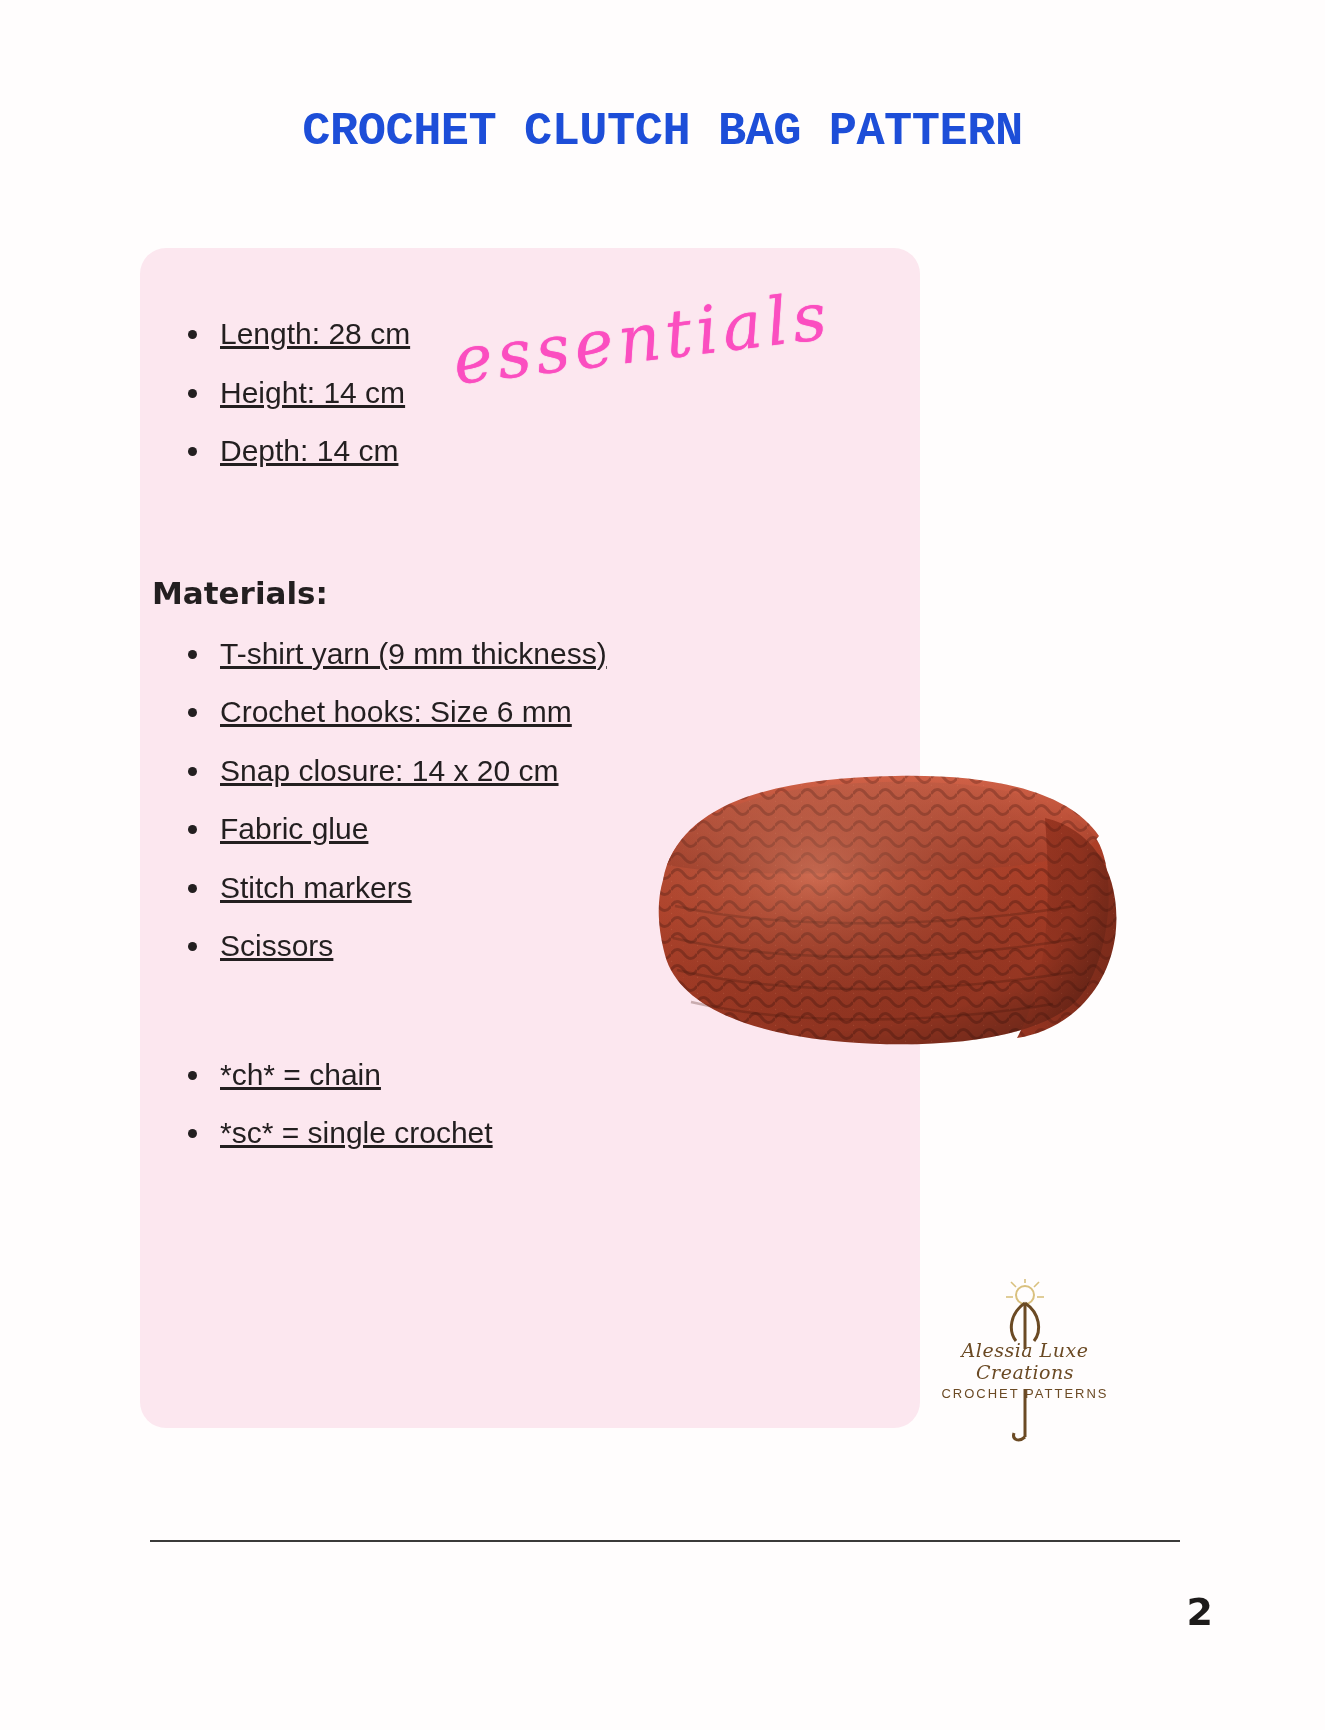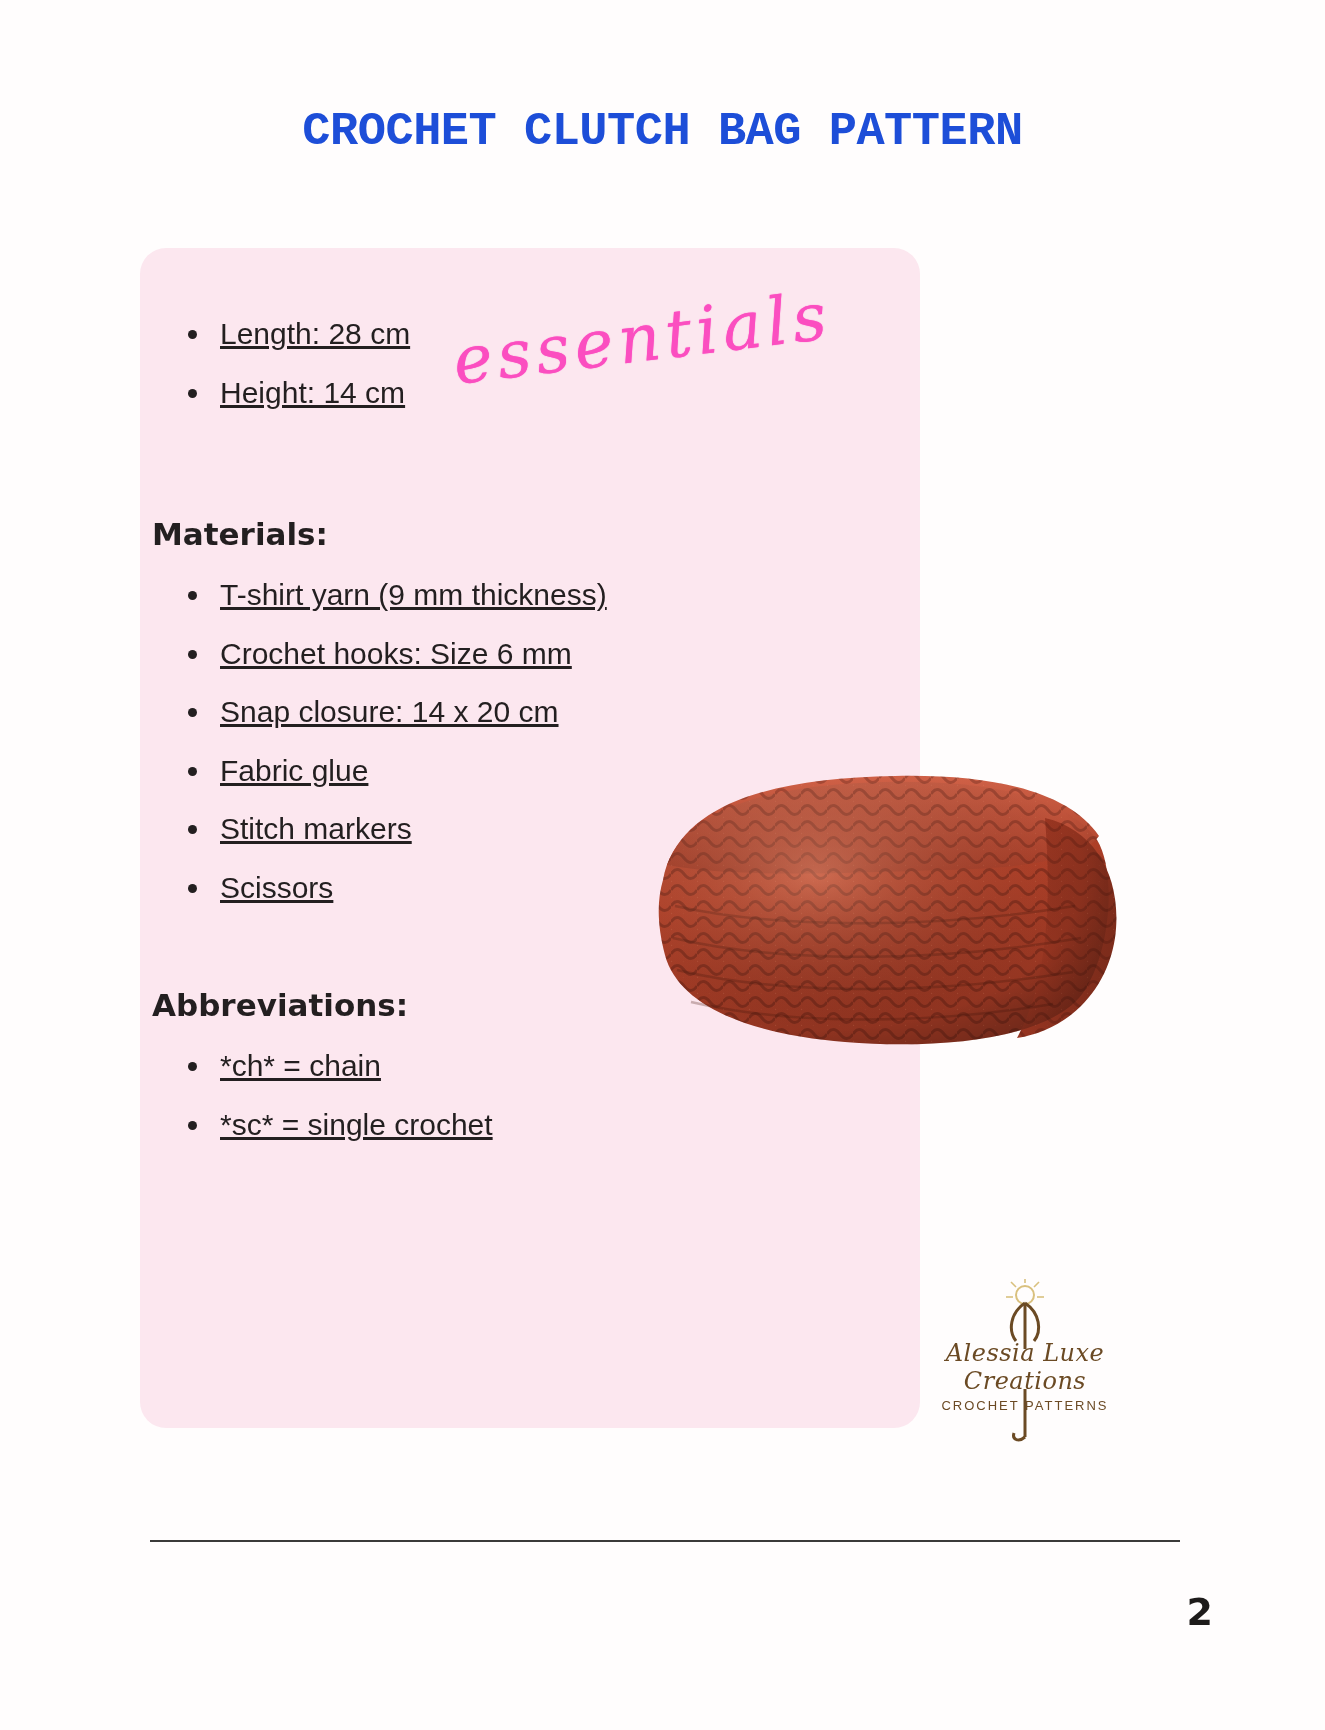--- a/index.html
+++ b/index.html
@@ -124,21 +124,21 @@
     position: absolute;
     left: 930px;
     top: 1285px;
     width: 190px;
     height: 160px;
     text-align: center;
   }
   .logo-name {
     font-family: "DejaVu Serif", serif;
     font-style: italic;
-    font-size: 24px;
+    font-size: 19px;
     color: #6b4a24;
     letter-spacing: 0.5px;
     margin-top: 54px;
   }
   .logo-sub {
     font-size: 13px;
     letter-spacing: 2px;
     color: #6b4a24;
     margin-top: 3px;
     font-family: "Liberation Sans", sans-serif;
@@ -173,37 +173,37 @@
   <div class="card"></div>
 
   <div class="essentials">essentials</div>
 
   <div class="content">
 
     <div class="section sec-size">
       <ul class="bullets">
         <li>Length: 28 cm</li>
         <li>Height: 14 cm</li>
+        <li>Depth: 14 cm</li>
       </ul>
     </div>
 
     <div class="section sec-materials">
       <div class="section-heading">Materials:</div>
       <ul class="bullets">
         <li>T-shirt yarn (9 mm thickness)</li>
         <li>Crochet hooks: Size 6 mm</li>
         <li>Snap closure: 14 x 20 cm</li>
         <li>Fabric glue</li>
         <li>Stitch markers</li>
         <li>Scissors</li>
       </ul>
     </div>
 
     <div class="section sec-abbrev">
-      <div class="section-heading">Abbreviations:</div>
       <ul class="bullets">
         <li>*ch* = chain</li>
         <li>*sc* = single crochet</li>
       </ul>
     </div>
 
   </div>
 
   <svg class="bag-photo" viewBox="0 0 490 380">
     <defs>

